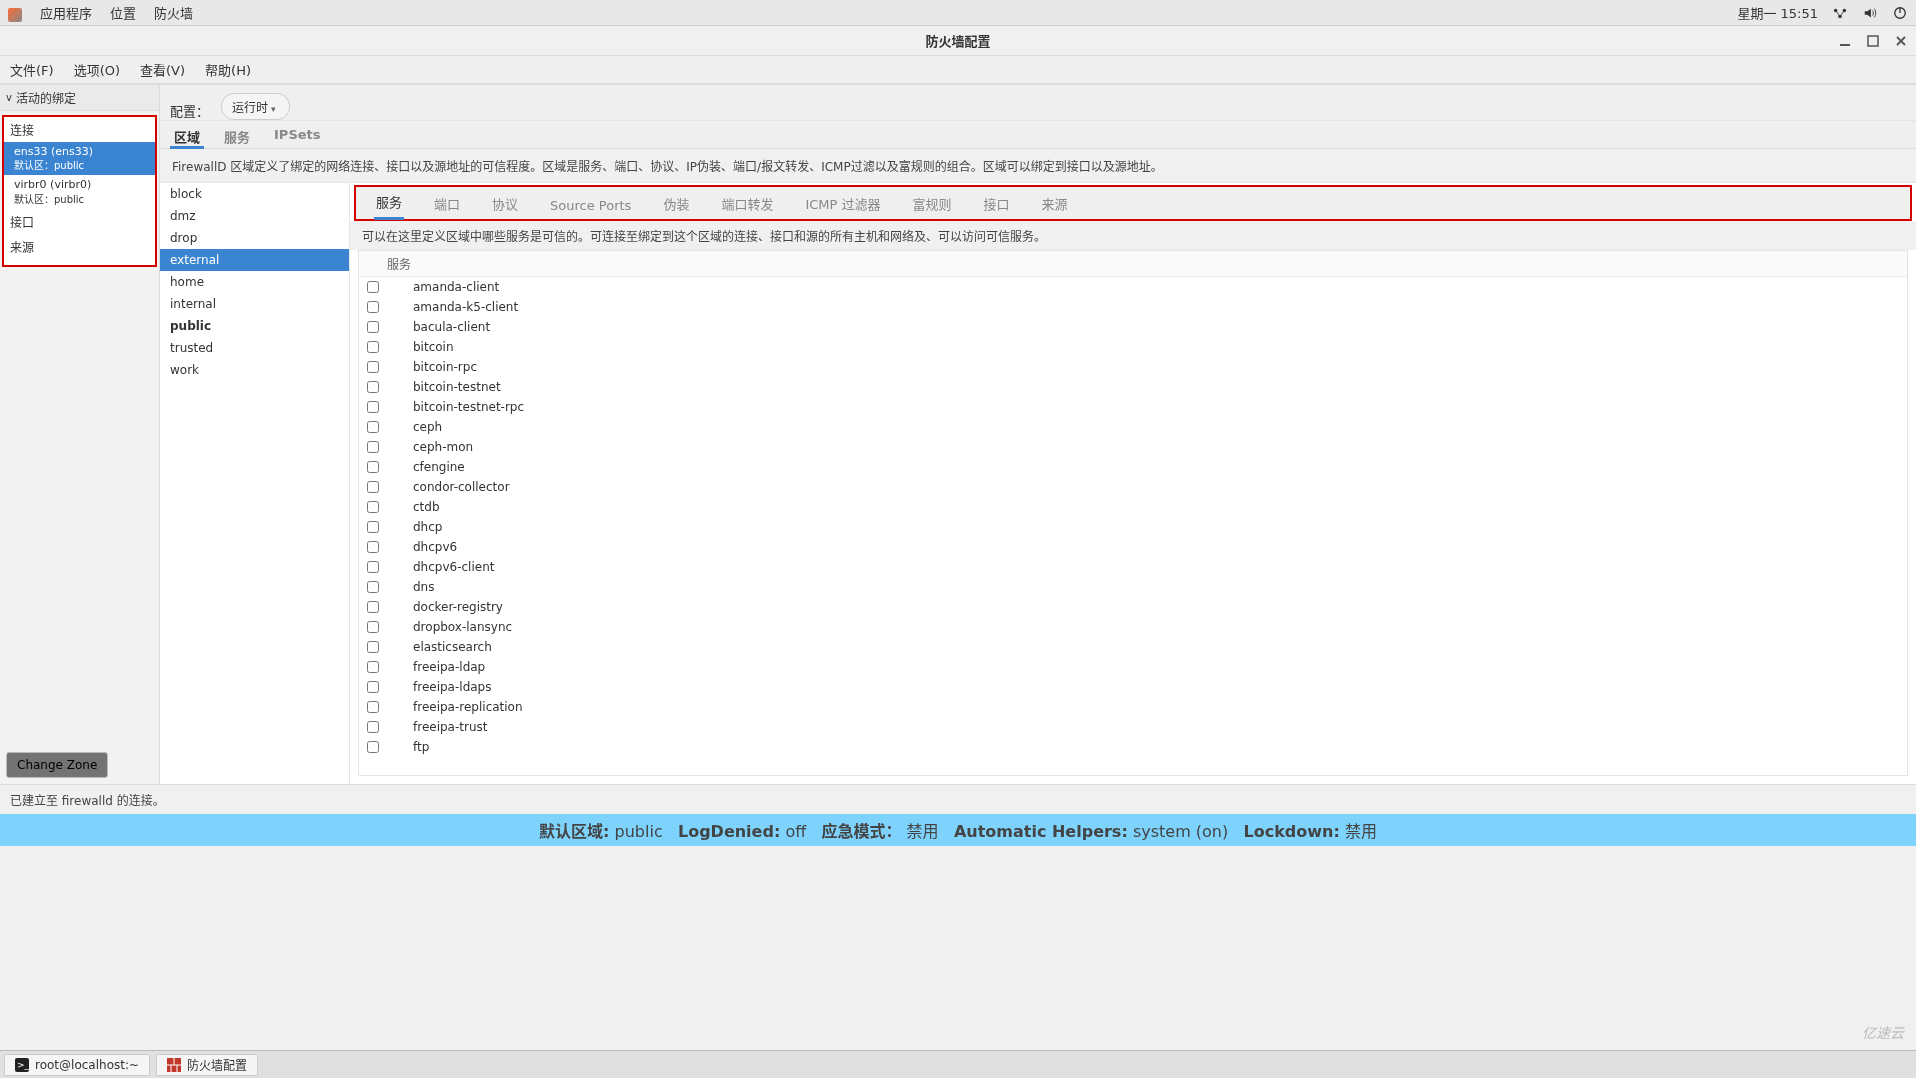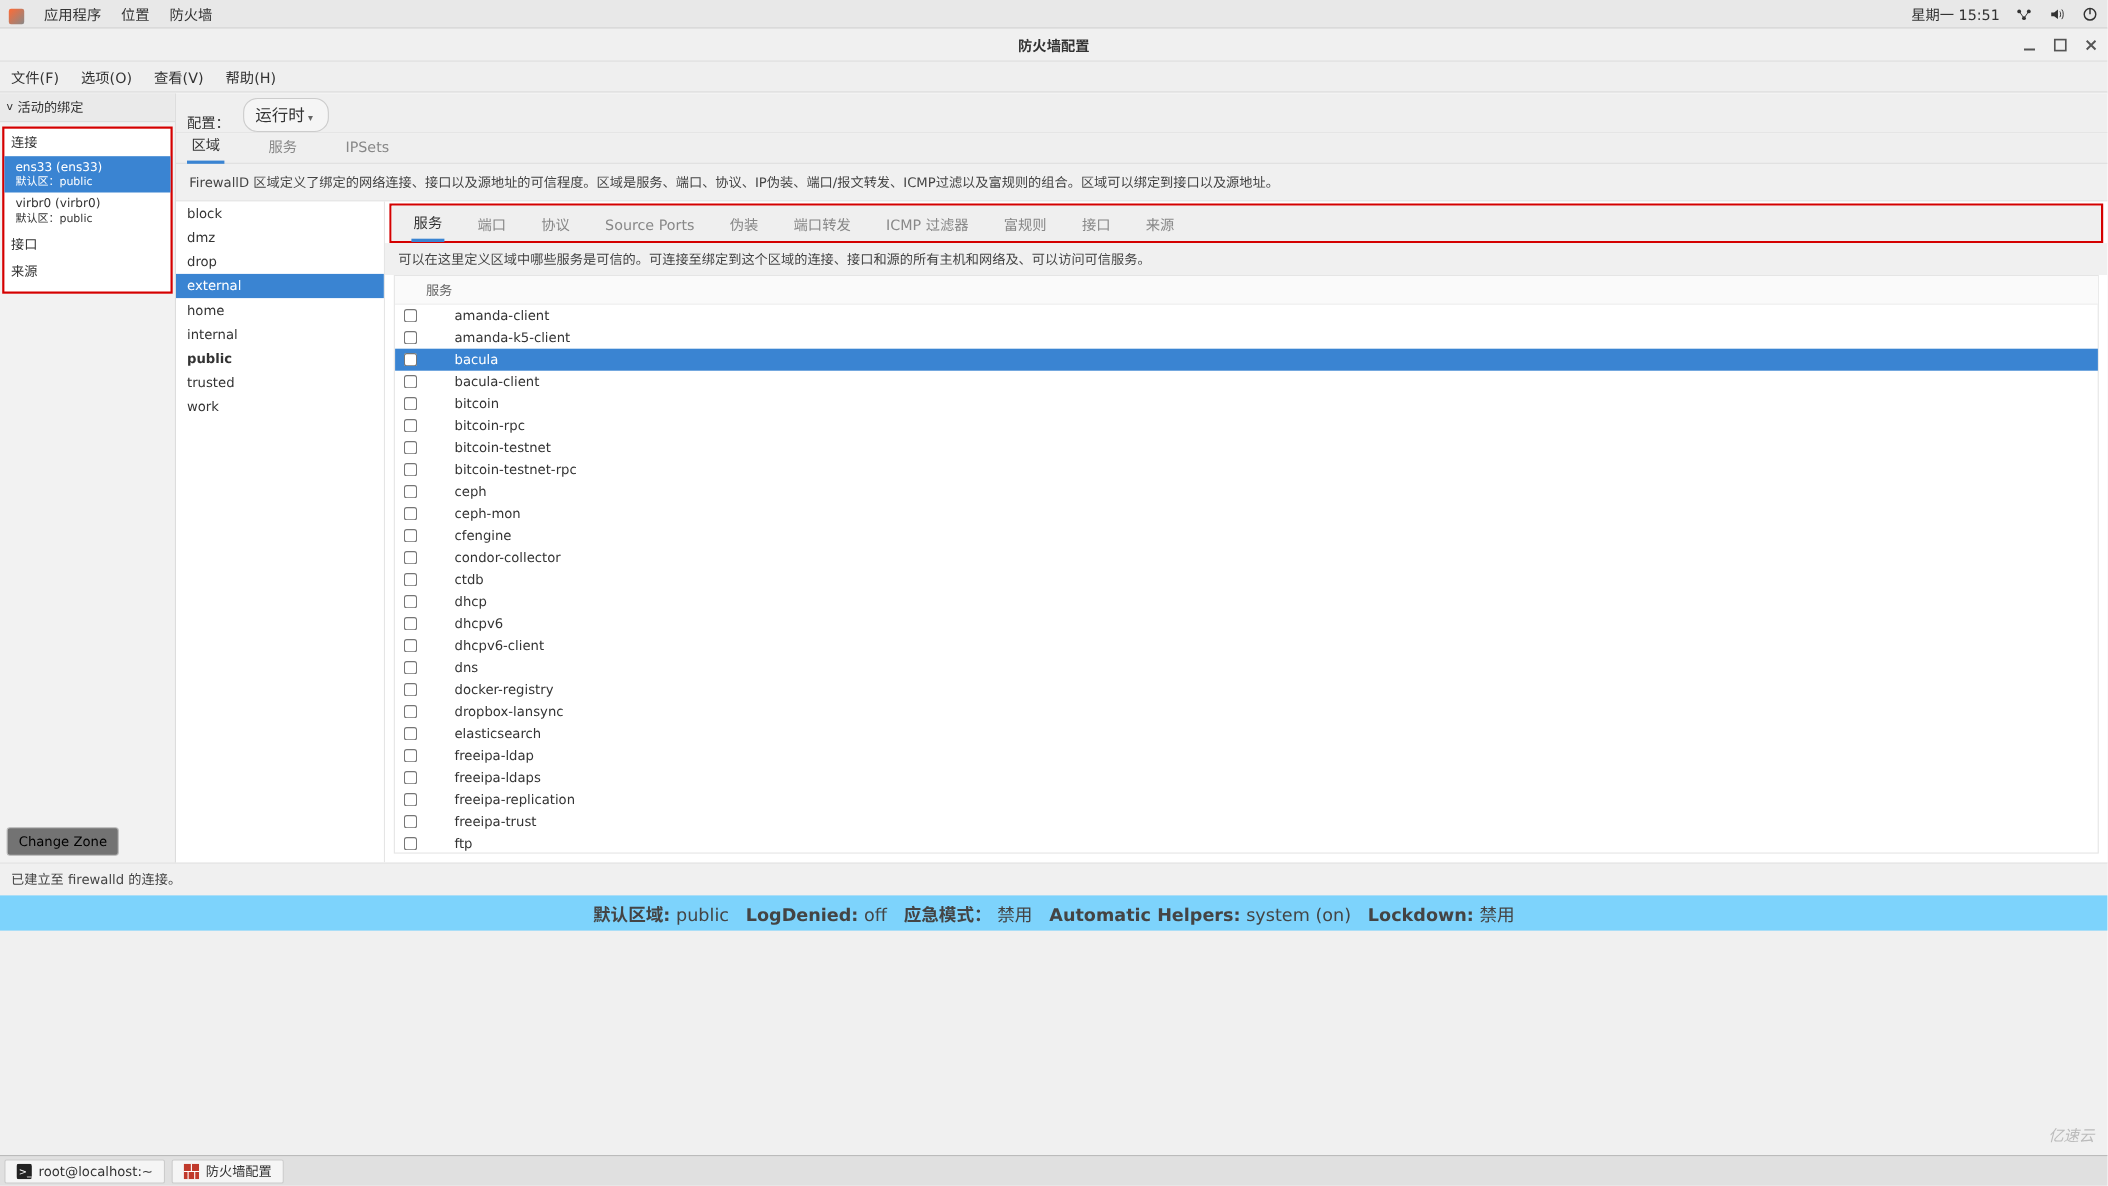--- a/index.html
+++ b/index.html
@@ -28,24 +28,24 @@
 .bindings-box { border: 2px solid #d40000; margin: 4px 2px 6px 2px; padding-bottom: 6px; background: #fff; }
 .bindings-box .section-label { padding: 4px 6px; font-size: 12px; }
 .conn-item { padding: 3px 10px; font-size: 11px; line-height: 1.3; }
 .conn-item.selected { background: #3a84d2; color: #fff; }
 .conn-item .sub { font-size: 10px; }
 .change-zone-wrap { margin-top: auto; padding: 6px; }
 .change-zone { padding: 5px 10px; border: 1px solid #bbb; background: #737373; border-radius: 3px; font-size: 12px; }
 
 .center-panel { flex: 1; background: #fff; display: flex; flex-direction: column; }
 .config-row { height: 36px; display: flex; align-items: flex-end; padding: 0 10px; gap: 12px; border-bottom: 1px solid #e5e5e5; background: #efefef; }
-.combo { padding: 4px 14px 4px 10px; border: 1px solid #ccc; background: #f5f5f5; border-radius: 13px; font-size: 15px; }
+.combo { padding: 4px 14px 4px 10px; border: 1px solid #ccc; background: #f5f5f5; border-radius: 13px; font-size: 12px; }
 .combo::after { content: " ▾"; font-size: 9px; color: #666; }
 
-.top-tabs { height: 28px; display: flex; align-items: flex-end; padding: 0 10px; gap: 36px; background: #efefef; border-bottom: 1px solid #ddd; }
+.top-tabs { height: 28px; display: flex; padding: 0 10px; gap: 16px; background: #efefef; border-bottom: 1px solid #ddd; font-weight: bold; }
 .top-tab { padding: 6px 4px; color: #888; font-size: 13px; }
 .top-tab.active { color: #333; border-bottom: 3px solid #3a84d2; margin-bottom: -1px; }
 
 .desc-text { padding: 8px 12px; font-size: 12px; color: #444; background: #f0f0f0; border-bottom: 1px solid #e5e5e5; }
 
 .zones-row { display: flex; flex: 1; overflow: hidden; }
 .zone-list { width: 190px; border-right: 1px solid #e5e5e5; overflow-y: auto; }
 .zone-list .zitem { padding: 4px 10px; font-size: 12px; cursor: default; }
 .zone-list .zitem.selected { background: #3a84d2; color: #fff; }
 .zone-list .zitem.bold { font-weight: bold; }
@@ -207,24 +207,20 @@
         <div class="service-table" id="svc-table">
           <div class="hdr">服务</div>
         <div class="service-row">
               <input type="checkbox" style="">
               <span>amanda-client</span>
             </div>
             <div class="service-row">
               <input type="checkbox" style="">
               <span>amanda-k5-client</span>
             </div>
-            <div class="service-row selected">
-              <input type="checkbox" style="">
-              <span>bacula</span>
-            </div>
             <div class="service-row">
               <input type="checkbox" style="">
               <span>bacula-client</span>
             </div>
             <div class="service-row">
               <input type="checkbox" style="">
               <span>bitcoin</span>
             </div>
             <div class="service-row">
               <input type="checkbox" style="">

